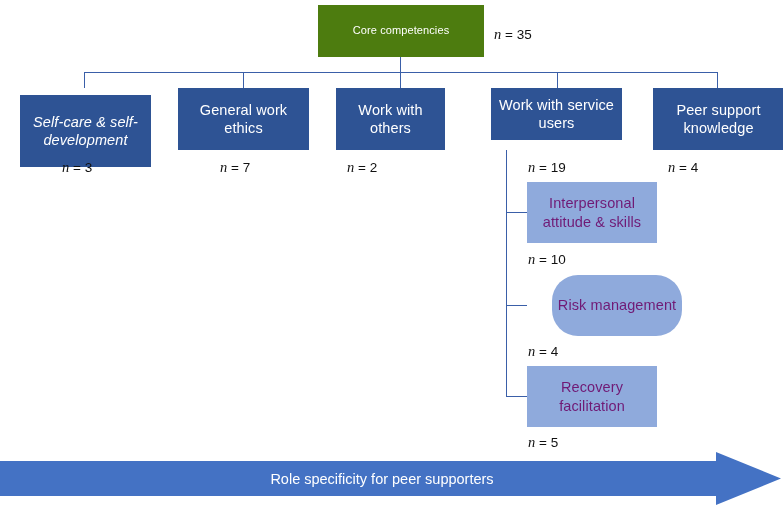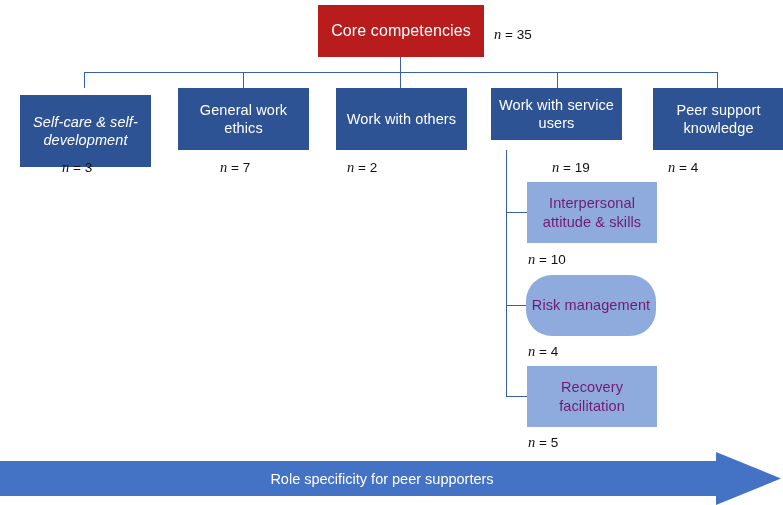--- a/index.html
+++ b/index.html
@@ -12,21 +12,21 @@
 
   .node{
     position:absolute;box-sizing:border-box;
     display:flex;align-items:center;justify-content:center;
     text-align:center;color:#ffffff;line-height:1.25;
     letter-spacing:0.1px;
   }
   .node span{display:block;padding:0 5px;}
 
   .root{
-    background:#b91c1c;font-size:16px;justify-content:center;
+    background:#4d7c0f;font-size:11px;justify-content:center;
   }
   .lvl2{
     background:#2E5394;font-size:14.5px;
   }
   .lvl3{
     background:#8FAADC;font-size:14.5px;color:#701a75;
   }
 
   .nlabel{
     position:absolute;color:#111111;font-size:13.5px;white-space:nowrap;
@@ -81,49 +81,49 @@
     <i>n</i> = <span>3</span>
   </div>
 
   <div class="node lvl2" style="left:178px;top:88px;width:131px;height:62px;">
     <span>General work ethics</span>
   </div>
   <div class="nlabel" style="left:220px;top:159px;">
     <i>n</i> = <span>7</span>
   </div>
 
-  <div class="node lvl2" style="left:336px;top:88px;width:131px;height:62px;">
+  <div class="node lvl2" style="left:336px;top:88px;width:109px;height:62px;">
     <span>Work with others</span>
   </div>
   <div class="nlabel" style="left:347px;top:159px;">
     <i>n</i> = <span>2</span>
   </div>
 
   <div class="node lvl2" style="left:491px;top:88px;width:131px;height:52px;">
     <span>Work with service users</span>
   </div>
-  <div class="nlabel" style="left:528px;top:159px;margin-left:24px;">
+  <div class="nlabel" style="left:528px;top:159px;">
     <i>n</i> = <span>19</span>
   </div>
 
   <div class="node lvl2" style="left:653px;top:88px;width:131px;height:62px;">
     <span>Peer support knowledge</span>
   </div>
   <div class="nlabel" style="left:668px;top:159px;">
     <i>n</i> = <span>4</span>
   </div>
 
   <div class="node lvl3" style="left:527px;top:182px;width:130px;height:61px;">
     <span>Interpersonal attitude &amp; skills</span>
   </div>
   <div class="nlabel" style="left:528px;top:251px;">
     <i>n</i> = <span>10</span>
   </div>
 
-  <div class="node lvl3" style="left:526px;top:275px;width:130px;height:61px;border-radius:26px;">
+  <div class="node lvl3" style="left:552px;top:275px;width:130px;height:61px;border-radius:26px;">
     <span>Risk management</span>
   </div>
   <div class="nlabel" style="left:528px;top:343px;">
     <i>n</i> = <span>4</span>
   </div>
 
   <div class="node lvl3" style="left:527px;top:366px;width:130px;height:61px;">
     <span>Recovery facilitation</span>
   </div>
   <div class="nlabel" style="left:528px;top:434px;">

